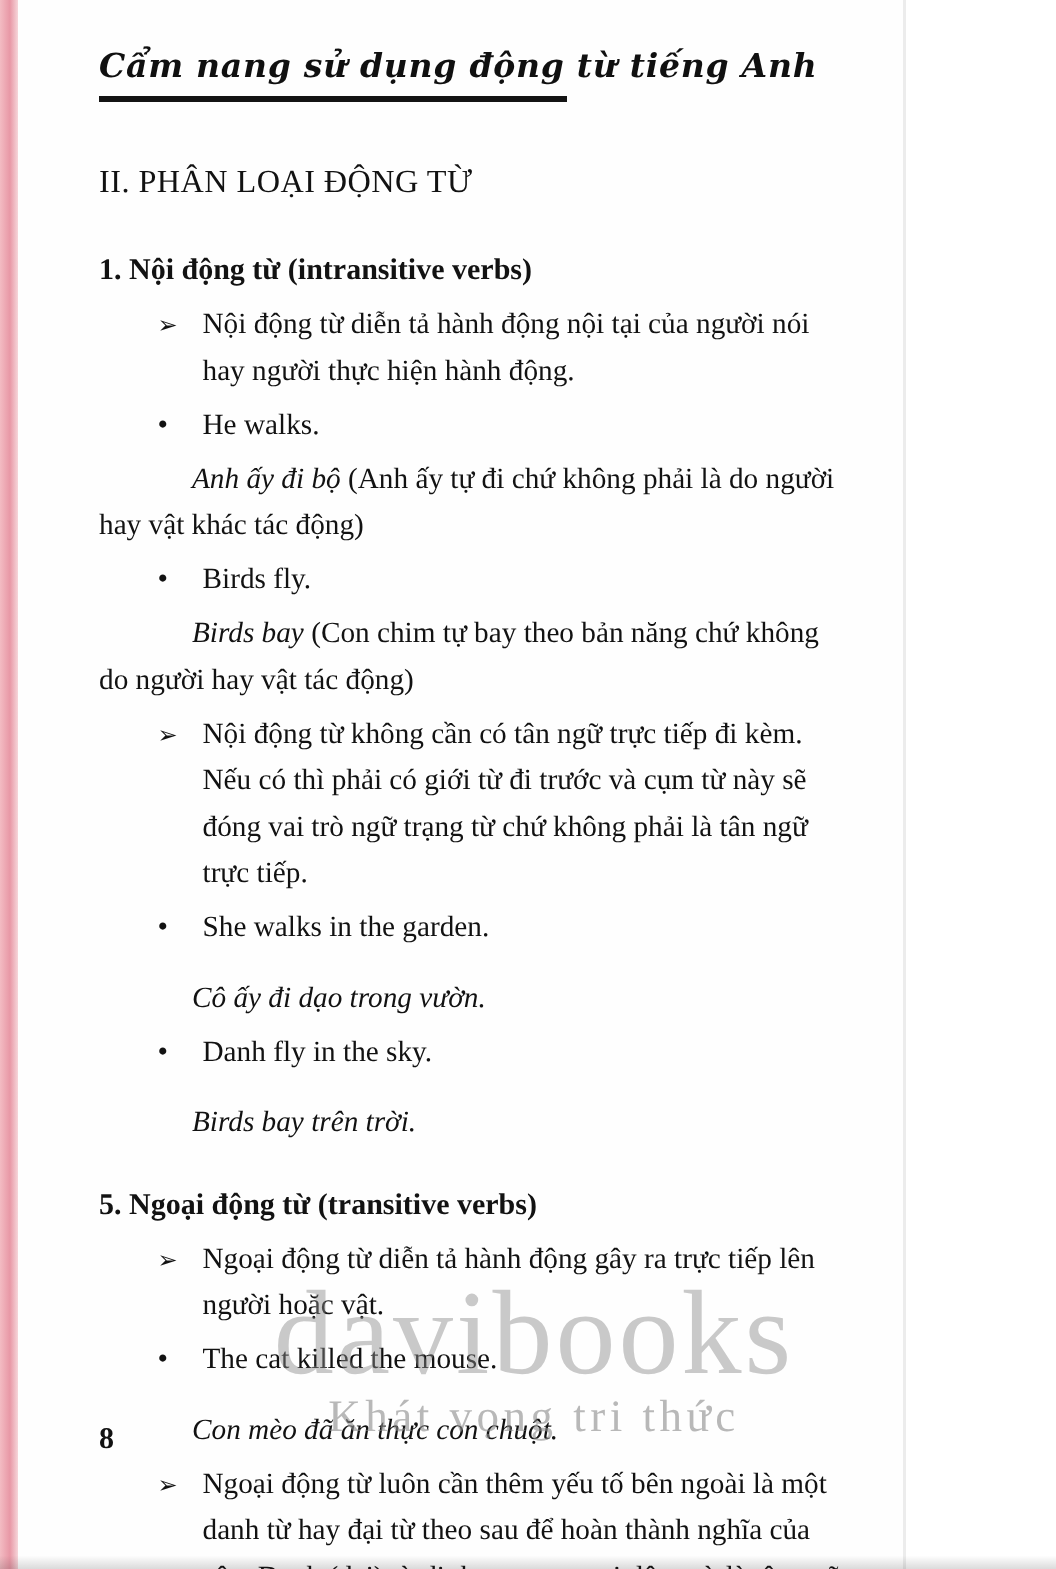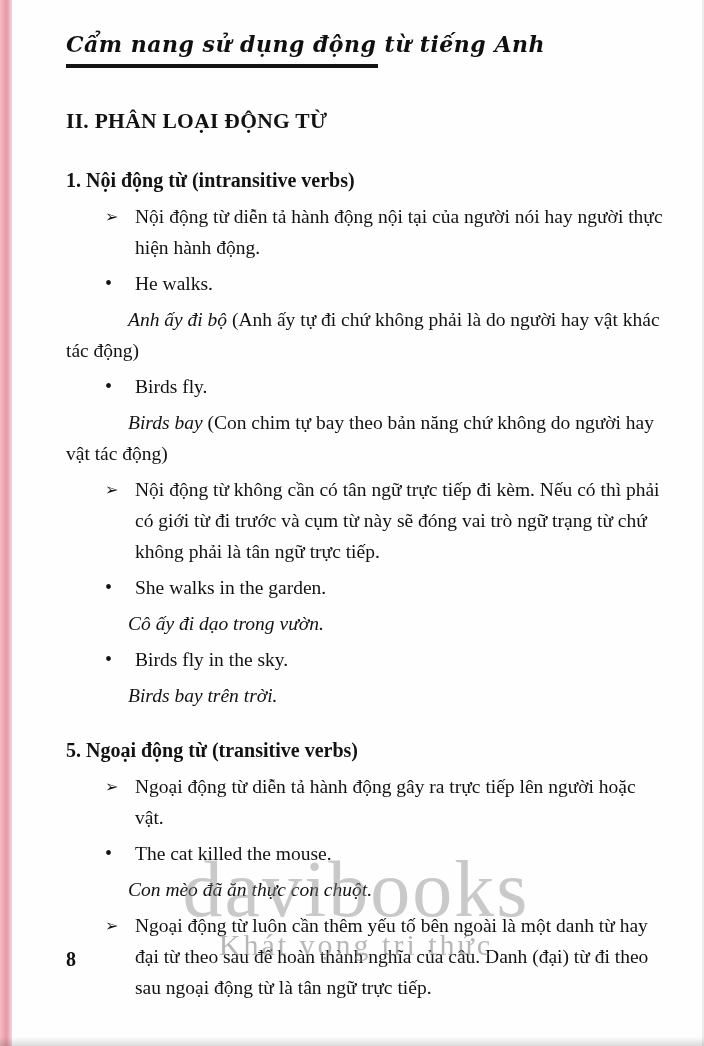--- a/index.html
+++ b/index.html
@@ -6,21 +6,21 @@
     margin: 0;
     padding: 0;
     width: 704px;
     height: 1046px;
     overflow: hidden;
     background: #ffffff;
     font-family: "Liberation Serif", serif;
   }
   .page {
     position: relative;
-    width: 704px;
+    width: 604px;
     height: 1046px;
     background: #fefefe;
   }
   .edge-left {
     position: absolute;
     left: 0; top: 0;
     width: 12px; height: 1046px;
     background: linear-gradient(to right, #f3bcc3 0%, #e898a6 55%, #f6d6da 100%);
   }
   .edge-bottom {
@@ -53,21 +53,21 @@
   }
   .rule {
     height: 4px;
     width: 312px;
     background: #141414;
     margin-top: 6px;
   }
   .title {
     font-size: 21.5px;
     line-height: 30px;
-    font-weight: bold;
+    font-weight: normal;
     letter-spacing: 0.3px;
     margin: 38px 0 0 0;
   }
   .intro {
     margin-top: 27px;
     text-decoration: underline;
     text-underline-offset: 4px;
   }
   .sec-heading {
     font-size: 20px;
@@ -86,21 +86,21 @@
     left: 39px;
     top: 0;
   }
   .li .marker.arrow-glyph { font-size: 16px; font-family: "DejaVu Sans", sans-serif; }
   .li .marker.bullet-glyph { font-size: 20px; }
   .trans-hang {
     margin-top: 5px;
     text-indent: 62px;
   }
   .trans-simple {
-    margin-top: 5px;
+    margin-top: 16px;
     margin-left: 62px;
     font-style: italic;
   }
   .it { font-style: italic; text-align: right; }
   .page-number {
     position: absolute;
     left: 66px;
     top: 948px;
     font-weight: bold;
     font-size: 20px;
@@ -181,21 +181,21 @@
 
     <div class="li">
       <span class="marker bullet-glyph">•</span>
       <span>She walks in the garden.</span>
     </div>
 
     <div class="trans-simple">Cô ấy đi dạo trong vườn.</div>
 
     <div class="li">
       <span class="marker bullet-glyph">•</span>
-      <span>Birds fly in the sky.</span>
+      <span>Danh fly in the sky.</span>
     </div>
 
     <div class="trans-simple">Birds bay trên trời.</div>
 
     <div class="sec-heading s2">5. Ngoại động từ (transitive verbs)</div>
 
     <div class="li">
       <span class="marker arrow-glyph">➢</span>
       <span>Ngoại động từ diễn tả hành động gây ra trực tiếp lên người hoặc vật.</span>
     </div>

